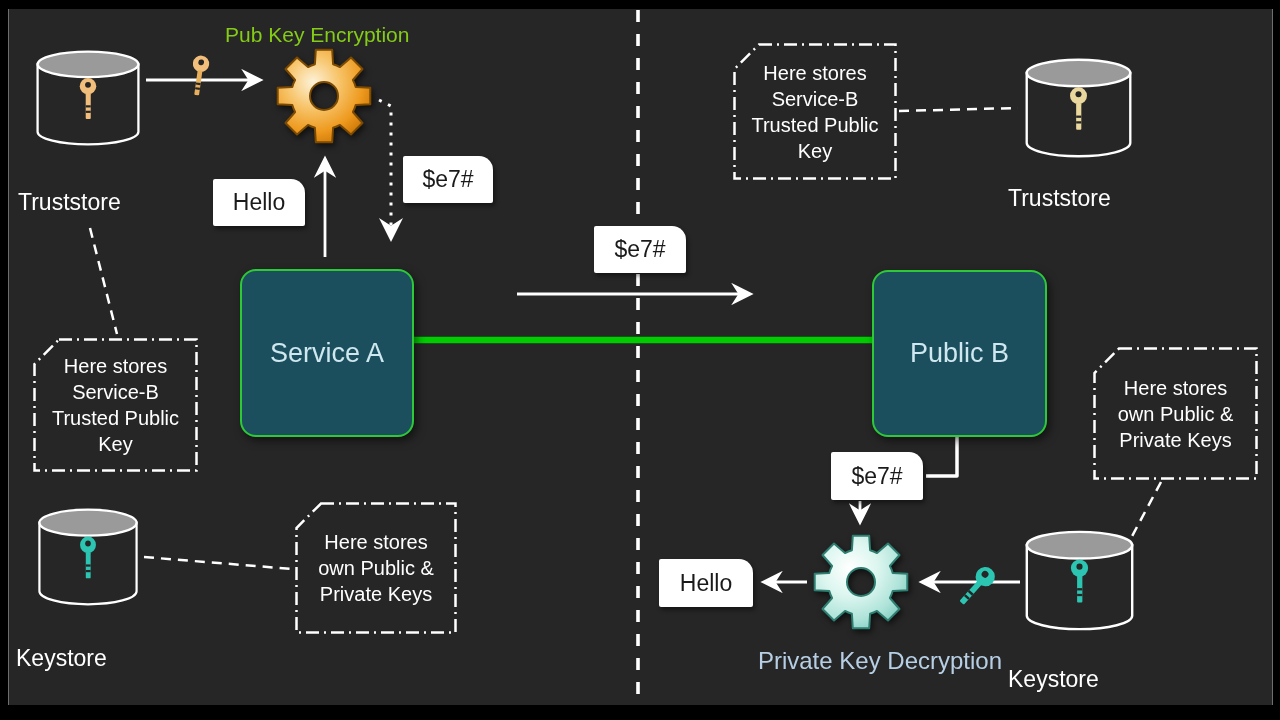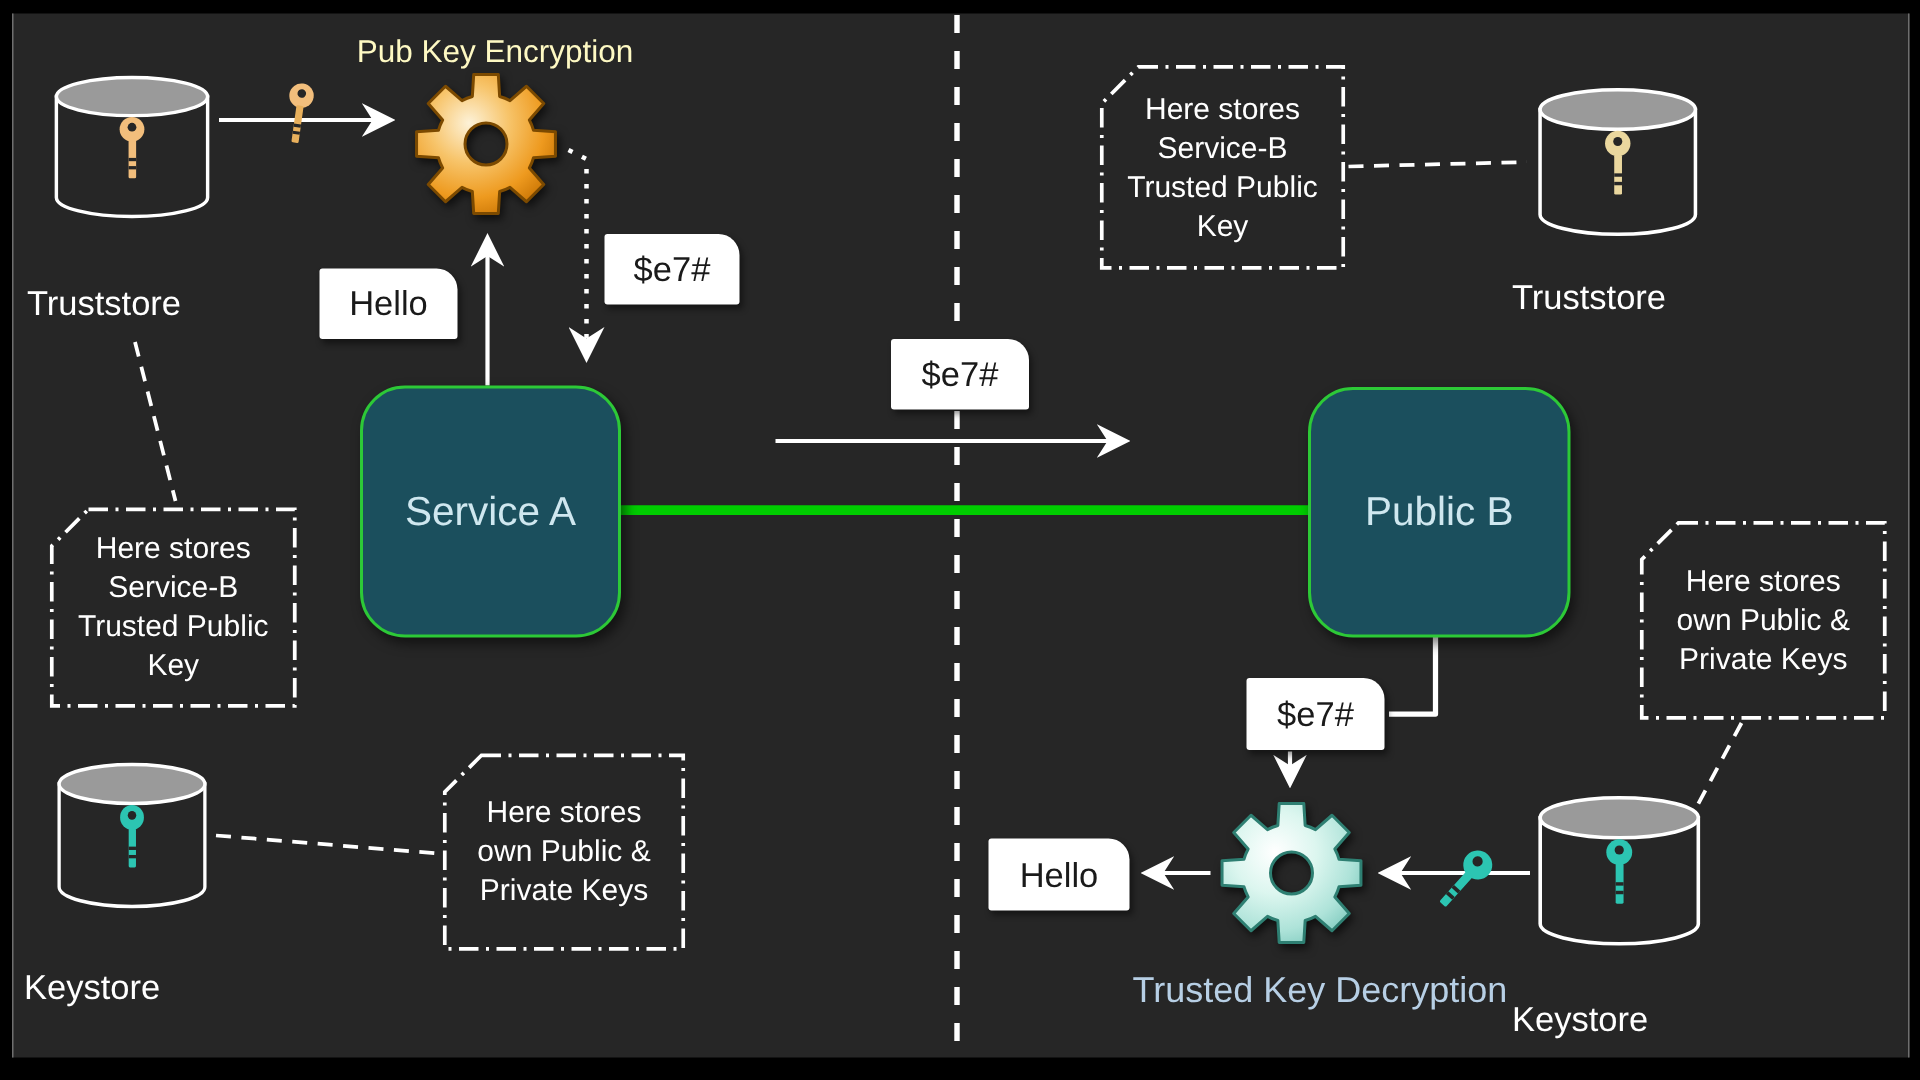--- a/index.html
+++ b/index.html
@@ -4,25 +4,25 @@
 <style>
   html,body{margin:0;padding:0;background:#000;}
   .stage{position:relative;width:1280px;height:720px;background:#000;overflow:hidden;
          font-family:"Liberation Sans",sans-serif;}
   .canvas{position:absolute;left:8px;top:9px;width:1263px;height:696px;background:#262626;
           border-left:1px solid #6e6e6e;border-right:1px solid #6e6e6e;}
   .overlay{position:absolute;left:0;top:0;width:1280px;height:720px;pointer-events:none;}
   .abs{position:absolute;}
   .msg{position:absolute;background:#fff;color:#1a1a1a;display:flex;align-items:center;justify-content:center;
        font-size:23px;border-radius:2px 14px 2px 2px;box-shadow:2px 3px 4px rgba(0,0,0,.45);}
-  .service{position:absolute;background:#1b4f5d;border:2.5px solid #2dc937;border-radius:30px;
+  .service{position:absolute;background:#1b4f5d;border:2.5px solid #2dc937;border-radius:16px;
            color:#cfe7ef;font-size:27px;display:flex;align-items:center;justify-content:center;
-           box-shadow:3px 4px 8px rgba(0,0,0,.5);}
+           box-shadow:3px 4px 8px rgba(0,0,0,.5);margin-top:12px;}
   .nodelabel{position:absolute;color:#ffffff;font-size:23px;text-align:left;width:140px;}
-  .title-enc{position:absolute;color:#fef9c3;font-size:21px;text-align:center;}
+  .title-enc{position:absolute;color:#84cc16;font-size:21px;}
   .title-dec{position:absolute;color:#b7cfe5;font-size:24px;text-align:center;}
   .callout{position:absolute;text-decoration:underline;}
   .callout svg{position:absolute;left:0;top:0;}
   .callout-text{position:absolute;left:0;top:0;right:0;bottom:0;display:flex;align-items:center;justify-content:center;
                 color:#fff;font-size:20px;line-height:1.3;text-align:center;white-space:pre-line;}
   .gear{filter:drop-shadow(2px 3px 3px rgba(0,0,0,.6));}
 </style>
 </head>
 <body>
 
@@ -192,21 +192,21 @@
   </div>
 
   <svg class="abs" style="left:970px;top:566px;transform:rotate(42deg);transform-origin:14px 12px" width="28" height="50" viewBox="0 0 24 44">
     <circle cx="12" cy="9" r="8.5" fill="#2cc5b2"></circle>
       <circle cx="10.5" cy="7.5" r="3" fill="#262626"></circle>
     <rect x="9.5" y="16" width="5" height="24" rx="1" fill="#2cc5b2"></rect>
     <rect x="9.5" y="27" width="5" height="2.2" fill="#262626"></rect>
       <rect x="9.5" y="32" width="5" height="2.2" fill="#262626"></rect>
   </svg>
 
-  <div class="title-dec" style="left:735px;top:647px;width:290px">Trusted Key Decryption</div>
+  <div class="title-dec" style="left:735px;top:647px;width:290px">Private Key Decryption</div>
 
   <svg class="abs" style="left:1022px;top:528px" width="115" height="105" viewBox="0 0 120 110" preserveAspectRatio="none">
     <path d="M5 18 L5 92 A55 14 0 0 0 115 92 L115 18 Z" fill="#262626" stroke="#fff" stroke-width="2.5"></path>
     <ellipse cx="60" cy="18" rx="55" ry="14" fill="#9a9a9a" stroke="#fff" stroke-width="2.5"></ellipse>
     <g transform="translate(48,32)">
       <circle cx="12" cy="10" r="9" fill="#2cc5b2"></circle>
         <circle cx="12" cy="8.5" r="3.2" fill="#262626"></circle>
       <rect x="9.5" y="18" width="5.5" height="28" rx="1" fill="#2cc5b2"></rect>
       <rect x="9.5" y="31" width="5.5" height="2.4" fill="#262626"></rect>
         <rect x="9.5" y="37" width="5.5" height="2.4" fill="#262626"></rect>

